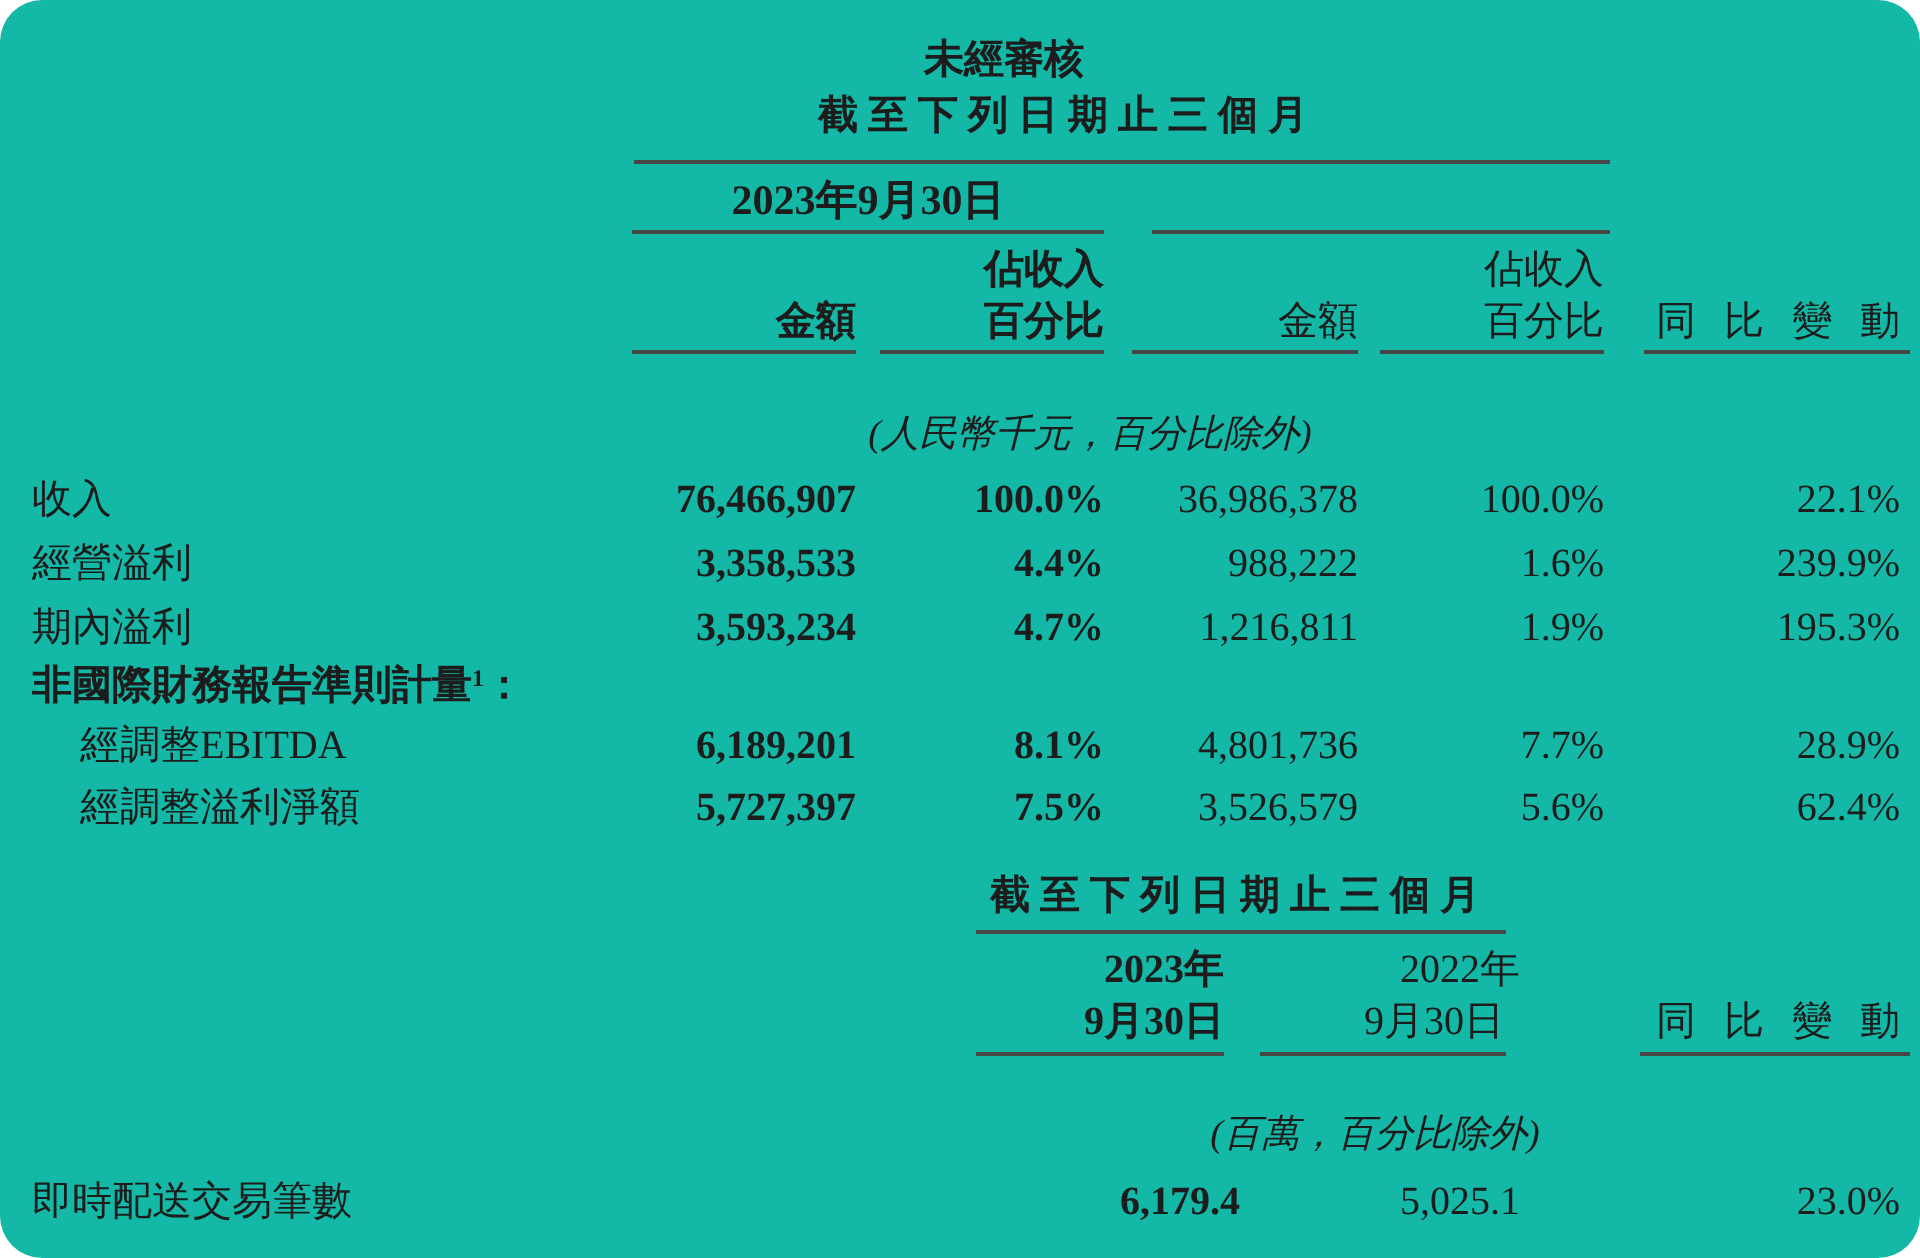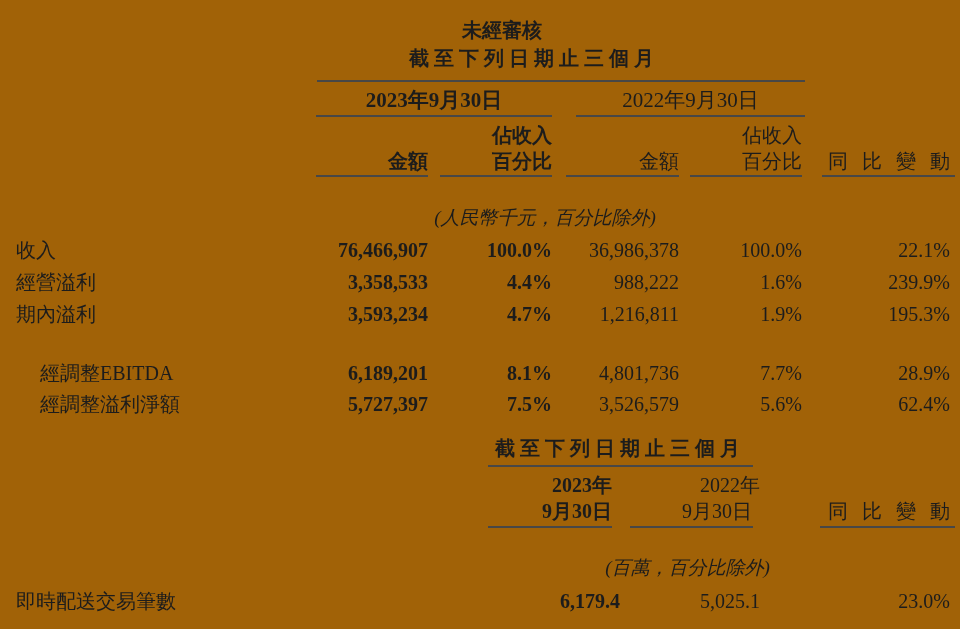--- a/index.html
+++ b/index.html
@@ -1,19 +1,19 @@
 <!DOCTYPE html>
 <html><head>
 <meta charset="utf-8">
 <style>
   html,body{margin:0;padding:0;background:#ffffff;}
   .page{
-    position:relative;width:960px;height:629px;background:#a16207;
+    position:relative;width:960px;height:629px;background:#14b8a6;
     font-family:"Liberation Serif","DejaVu Serif",serif;
-    color:#1c1c1c;font-size:20px;line-height:24px;overflow:hidden;
+    color:#1c1c1c;font-size:20px;line-height:24px;overflow:hidden;border-radius:21px;
   }
   .t{position:absolute;white-space:nowrap;}
   .b{font-weight:700;}
   .i{font-style:italic;margin-top:20px;}
   .ctr{text-align:center;}
   .fs21{font-size:21px;}
   .fs19{font-size:19px;}
   .ln{position:absolute;height:2px;background:#474747;}
   .ls5{letter-spacing:5px;}
   .ys{letter-spacing:14px;margin-right:-14px;}
@@ -22,21 +22,20 @@
 </head>
 <body>
 
 <div class="page">
 
   <div class="t b ctr" style="left:407px;width:190px;top:18px;">未經審核</div>
   <div class="t b ctr ls5" style="left:408px;width:252px;top:46px;">截至下列日期止三個月</div>
   <div class="ln" style="left:317px;width:488px;top:80px;"></div>
 
   <div class="t b ctr fs21" style="left:316px;width:236px;top:88px;">2023年9月30日</div>
-  <div class="t ctr fs21" style="left:576px;width:229px;top:88px;">2022年9月30日</div>
   <div class="ln" style="left:316px;width:236px;top:115px;"></div>
   <div class="ln" style="left:576px;width:229px;top:115px;"></div>
 
   <div class="t b" style="right:408px;top:123px;">佔收入</div>
   <div class="t" style="right:158px;top:123px;">佔收入</div>
   <div class="t b" style="right:532px;top:149px;">金額</div>
   <div class="t b" style="right:408px;top:149px;">百分比</div>
   <div class="t" style="right:281px;top:149px;">金額</div>
   <div class="t" style="right:158px;top:149px;">百分比</div>
   <div class="t ys" style="right:10px;top:149px;">同比變動</div>
@@ -69,20 +68,23 @@
 
   <div>
     <span class="t" style="left:16px;top:302px;">期內溢利</span>
     <span class="t b" style="right:532px;top:302px;">3,593,234</span>
     <span class="t b" style="right:408px;top:302px;">4.7%</span>
     <span class="t" style="right:281px;top:302px;">1,216,811</span>
     <span class="t" style="right:158px;top:302px;">1.9%</span>
     <span class="t" style="right:10px;top:302px;">195.3%</span>
   </div>
 
+  <div class="t b" style="left:16px;top:331px;">
+    <span>非國際財務報告準則計量</span><sup>1</sup><span>：</span>
+  </div>
 
   <div>
     <span class="t" style="left:40px;top:361px;">經調整EBITDA</span>
     <span class="t b" style="right:532px;top:361px;">6,189,201</span>
     <span class="t b" style="right:408px;top:361px;">8.1%</span>
     <span class="t" style="right:281px;top:361px;">4,801,736</span>
     <span class="t" style="right:158px;top:361px;">7.7%</span>
     <span class="t" style="right:10px;top:361px;">28.9%</span>
   </div>
 

